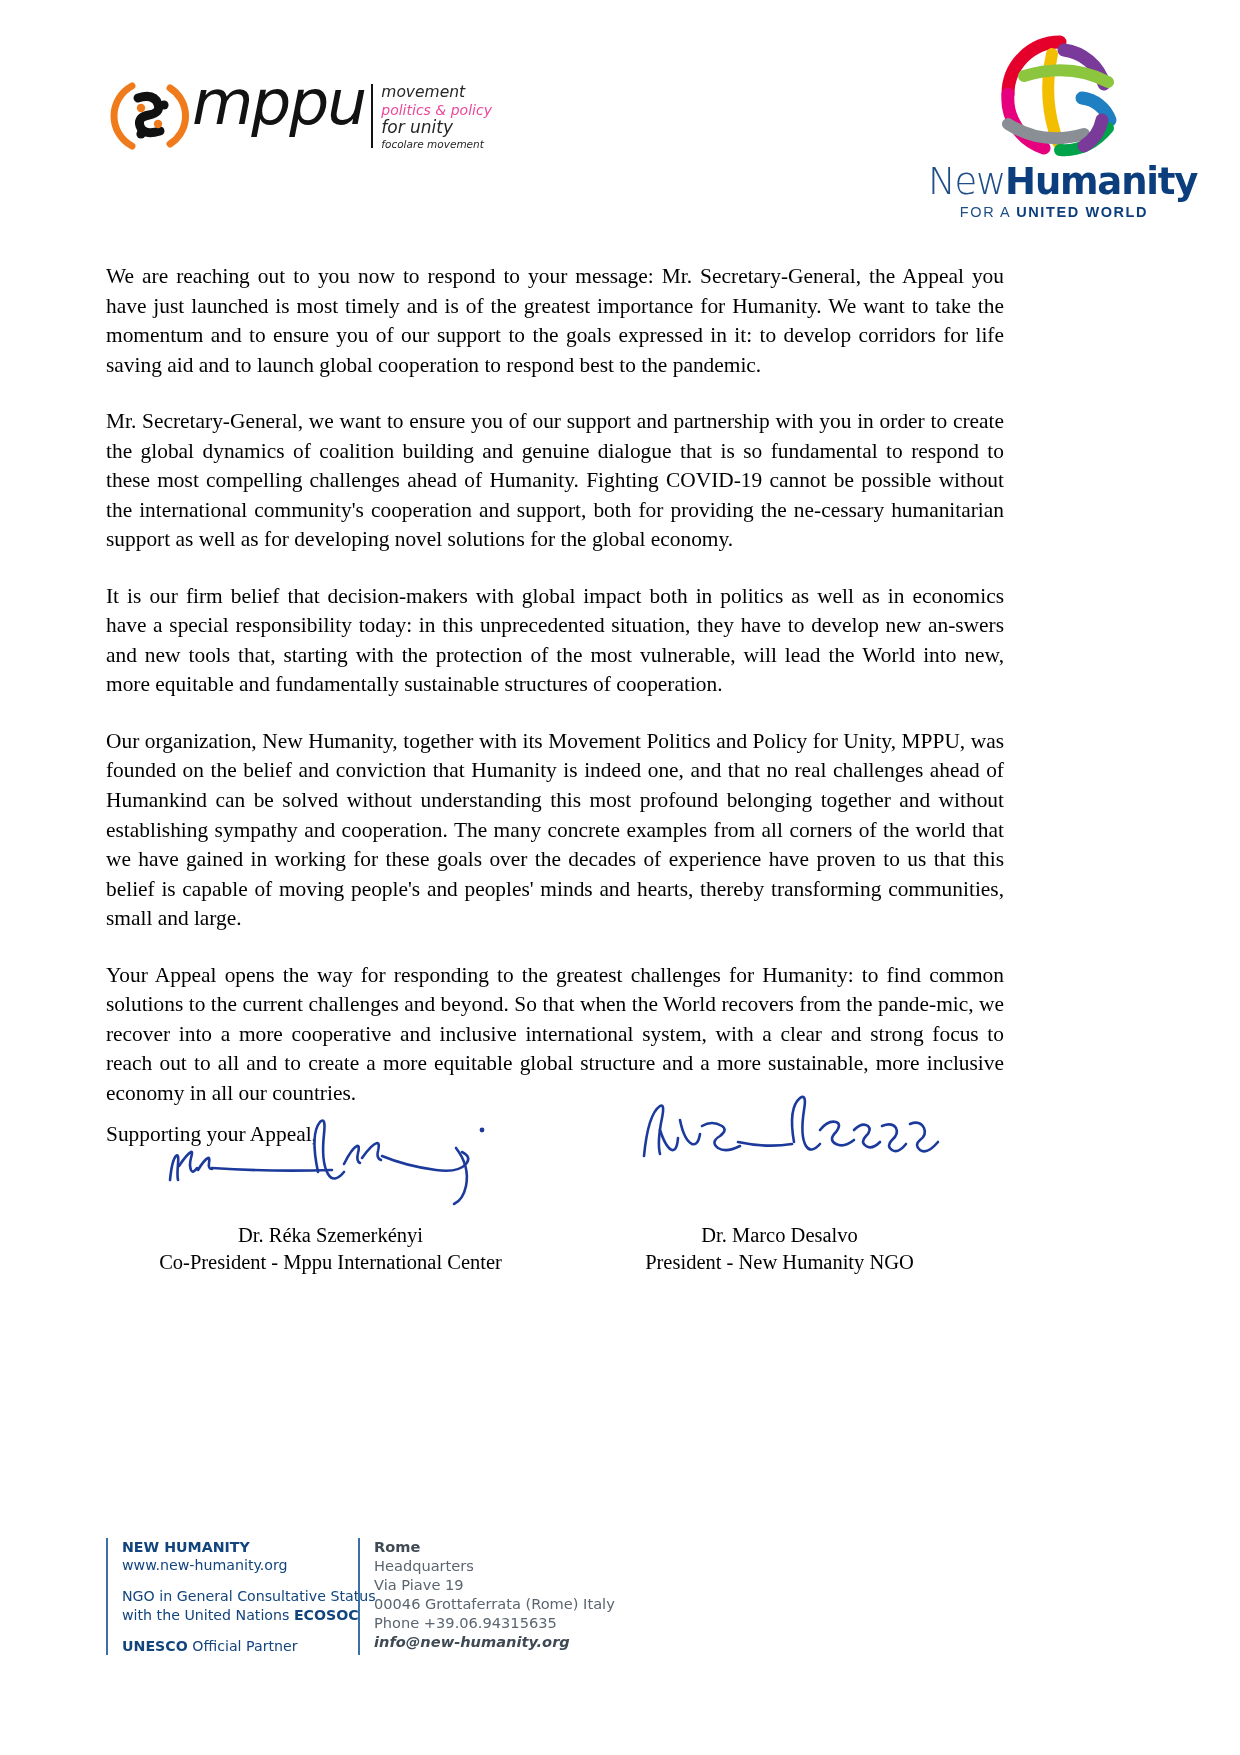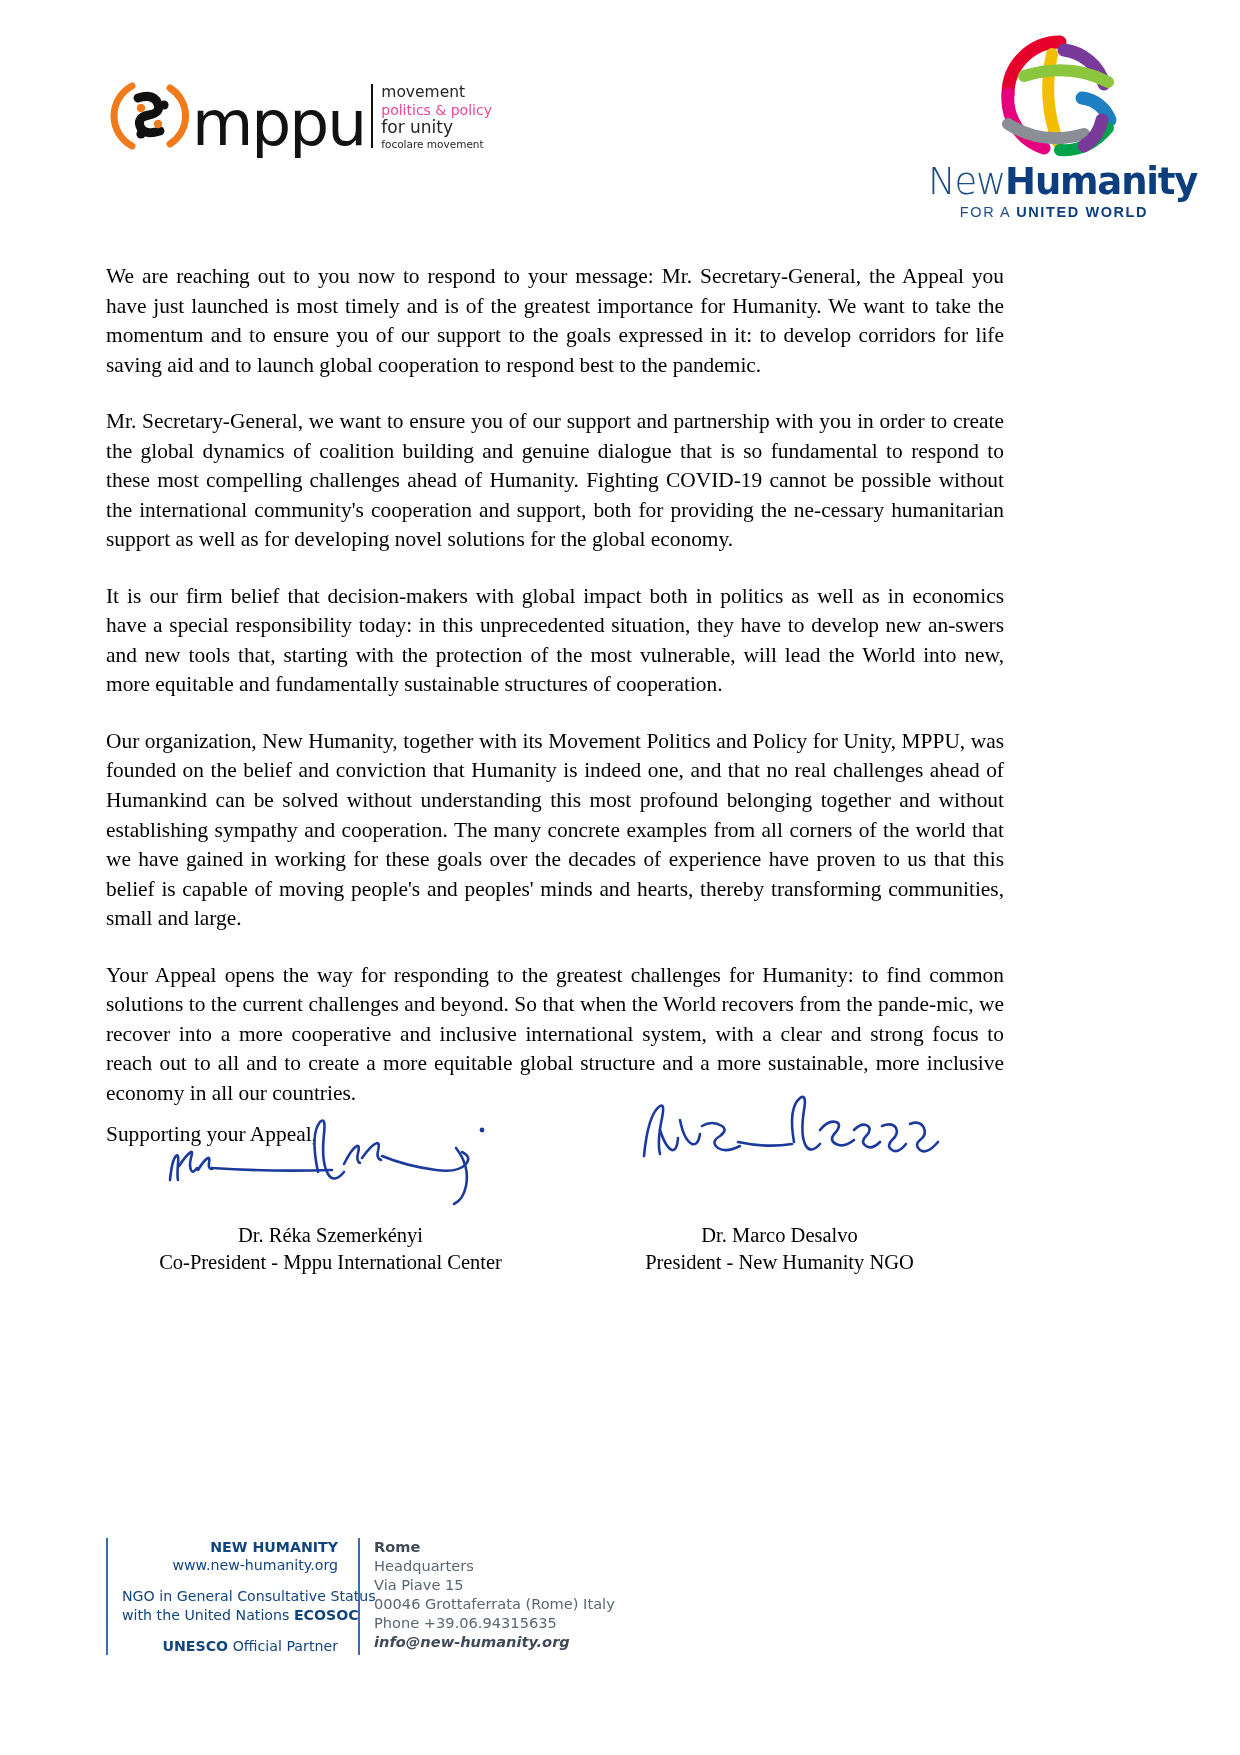--- a/index.html
+++ b/index.html
@@ -24,21 +24,22 @@
     width: 1240px;
     height: 245px;
   }
 
   
   .mppu-logo {
     position: absolute;
     left: 108px;
     top: 78px;
     display: flex;
-    align-items: flex-end;
+    align-items: flex-start;
+    font-style: italic;
   }
   .mppu-mark {
     width: 86px;
     height: 76px;
     position: relative;
     flex: none;
   }
   .mppu-word {
     font-family: "DejaVu Sans", sans-serif;
     font-size: 63px;
@@ -164,21 +165,21 @@
     display: flex;
     font-family: "DejaVu Sans", sans-serif;
   }
   .foot-col {
     border-left: 2px solid #3B6FA8;
     padding-left: 14px;
   }
   .foot-col.left  { width: 216px; color: #12447E; }
   .foot-col.right { width: 330px; color: #5A6570; margin-left: 20px; }
 
-  .foot-col .blk { margin-bottom: 13px; text-align: right; }
+  .foot-col .blk { margin-bottom: 13px; }
   .foot-col .blk:last-child { margin-bottom: 0; }
   .fl { font-size: 14.2px; line-height: 1.28; white-space: nowrap; }
   .fl.b { font-weight: 700; }
   .fl.i { font-style: italic; font-weight: 700; color: #3F4A55; }
   .fl .b { font-weight: 700; }
   .foot-col.right .fl { font-size: 14.6px; line-height: 1.3; }
   .foot-col.right .fl.b { color: #3F4A55; }
 </style>
 </head>
 <body>
@@ -296,20 +297,20 @@
         <div class="fl"><span>with the United Nations </span><span class="b">ECOSOC</span></div>
       </div>
       <div class="blk">
         <div class="fl"><span class="b">UNESCO</span><span> Official Partner</span></div>
       </div>
     </div>
 
     <div class="foot-col right">
       <div class="fl b">Rome</div>
       <div class="fl">Headquarters</div>
-      <div class="fl">Via Piave 15</div>
+      <div class="fl">Via Piave 19</div>
       <div class="fl">00046 Grottaferrata (Rome) Italy</div>
       <div class="fl">Phone +39.06.94315635</div>
       <div class="fl i">info@new-humanity.org</div>
     </div>
   </div>
 
 </div>
 
 </body></html>

